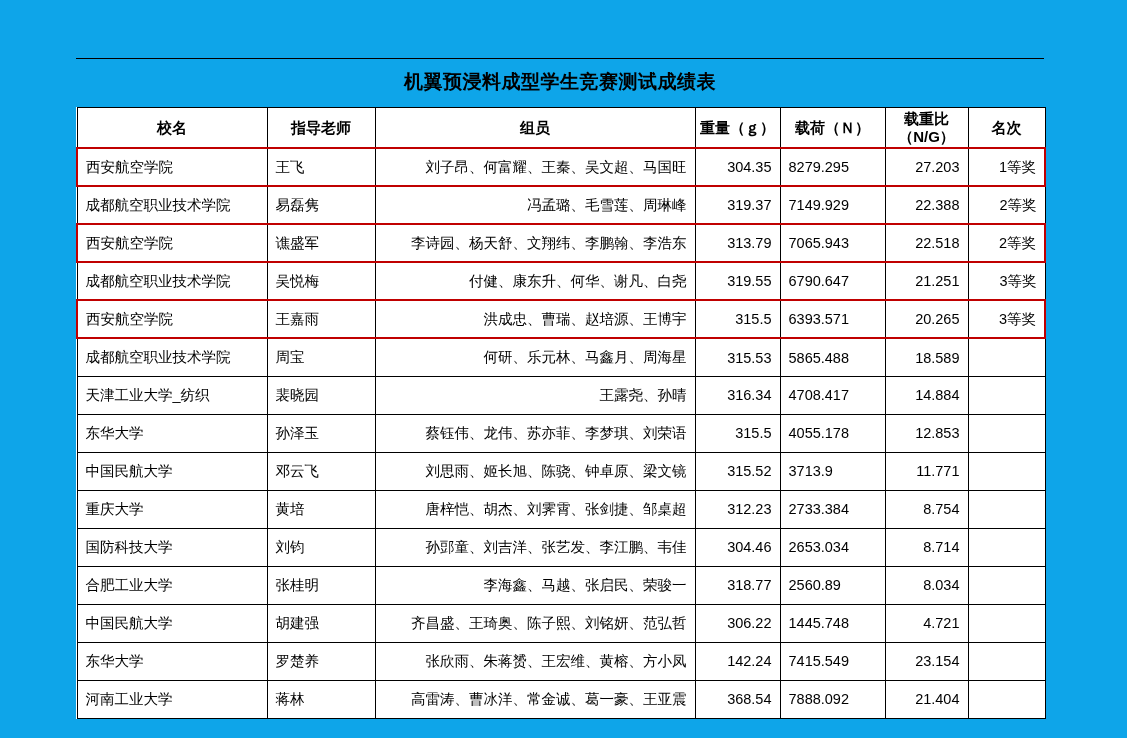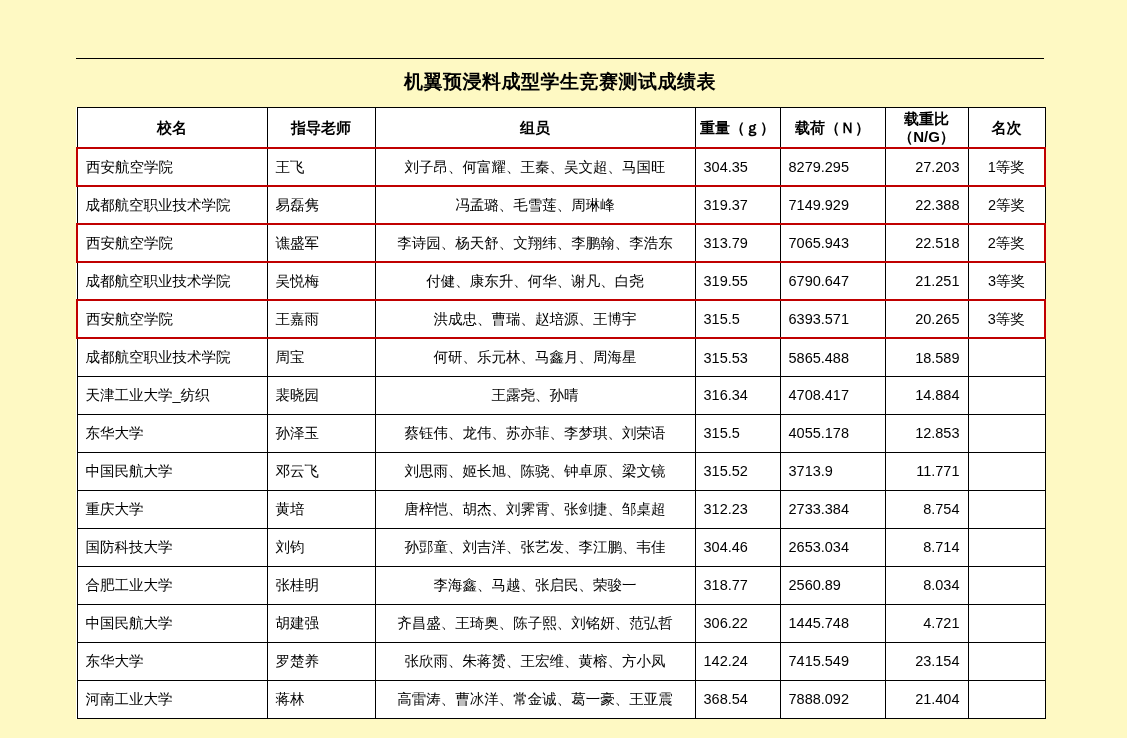--- a/index.html
+++ b/index.html
@@ -11,21 +11,21 @@
     width: 1127px;
     height: 738px;
     font-family: "Liberation Sans", sans-serif;
     color: #000000;
     overflow: hidden;
   }
   #page {
     position: relative;
     width: 1127px;
     height: 738px;
-    background: #fef9c3;
+    background: #0ea5e9;
     box-sizing: border-box;
   }
   #sheet {
     position: absolute;
     left: 76px;
     top: 58px;
     width: 968px;
   }
   .top-rule {
     width: 100%;
@@ -61,25 +61,25 @@
     font-size: 15px;
     line-height: 1.18;
     padding: 2px 4px;
   }
   table.grades td {
     padding: 2px 8px;
     vertical-align: middle;
   }
   td.c-school   { text-align: left; }
   td.c-teacher  { text-align: left; }
-  td.c-members  { text-align: center; }
-  td.c-weight   { text-align: left; }
+  td.c-members  { text-align: right; }
+  td.c-weight   { text-align: right; }
   td.c-load     { text-align: left; }
   td.c-ratio    { text-align: right; }
-  td.c-rank     { text-align: center; }
+  td.c-rank     { text-align: right; }
 
   
   col.w-school  { width: 190px; }
   col.w-teacher { width: 108px; }
   col.w-members { width: 320px; }
   col.w-weight  { width: 85px; }
   col.w-load    { width: 105px; }
   col.w-ratio   { width: 83px; }
   col.w-rank    { width: 77px; }
 

